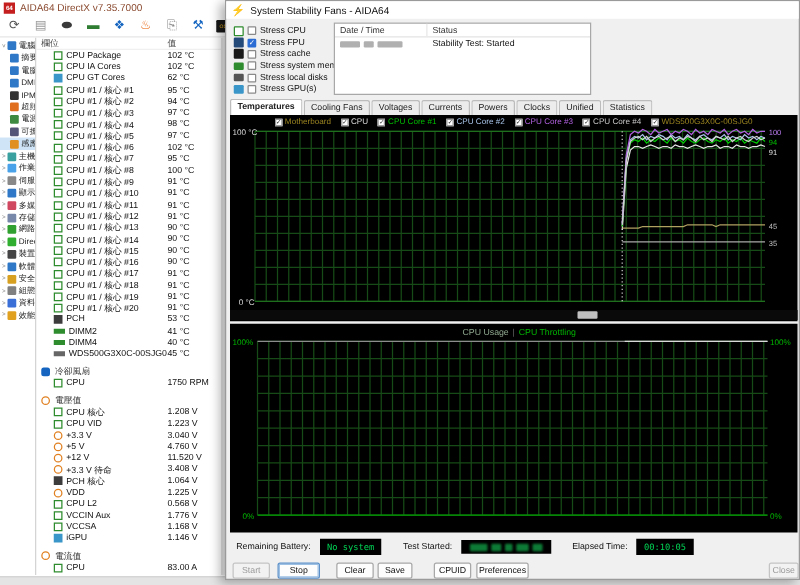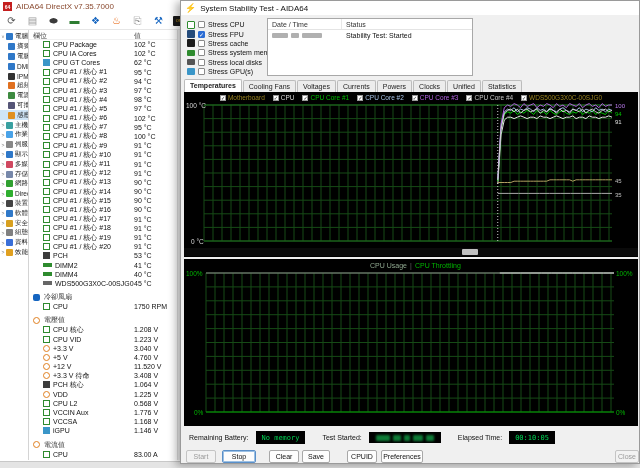--- a/index.html
+++ b/index.html
@@ -432,21 +432,21 @@
           </div>
         </div>
       <div class="v-scroll"></div>
     </div>
   </div>
 </div>
 
 <div class="sst">
   <div class="sst-title">
     <span class="flame-ic">⚡</span>
-    <span>System Stability Test - AIDA64</span>
+    <span>System Stability Fans - AIDA64</span>
   </div>
 
   <div class="stress" id="stress">
       <div class="stress-row">
         <span class="dev-ic dv-cpu"></span>
         <span class="cb"></span>
         <span>Stress CPU</span>
       </div>
       <div class="stress-row">
         <span class="dev-ic dv-fpu"></span>
@@ -682,21 +682,21 @@
           <text x="231" y="9" font-size="7" fill="#00b400" font-family="Liberation Sans">CPU Throttling</text>
           <text x="2" y="17" font-size="6.5" fill="#00b400" font-family="Liberation Sans">100%</text>
           <text x="432" y="17" font-size="6.5" fill="#00b400" font-family="Liberation Sans">100%</text>
           <text x="10" y="156" font-size="6.5" fill="#00b400" font-family="Liberation Sans">0%</text>
           <text x="432" y="156" font-size="6.5" fill="#00b400" font-family="Liberation Sans">0%</text>
         </svg></div>
   </div>
 
   <div class="statusrow" id="statusrow">
       <span>Remaining Battery:</span>
-      <span class="lcd" style="margin-right: 10px;">No memory</span>
+      <span class="lcd" style="margin-right: 10px;">No system</span>
       <span>Test Started:</span>
       <span class="lcd" style="min-width: 72px; margin-right: 10px;">
         <span class="gblk" style="width: 14px;"></span>
         <span class="gblk" style="width: 8px;"></span>
         <span class="gblk" style="width: 6px;"></span>
         <span class="gblk" style="width: 10px;"></span>
         <span class="gblk" style="width: 8px;"></span>
       </span>
       <span>Elapsed Time:</span>
       <span class="lcd">00:10:05</span>

